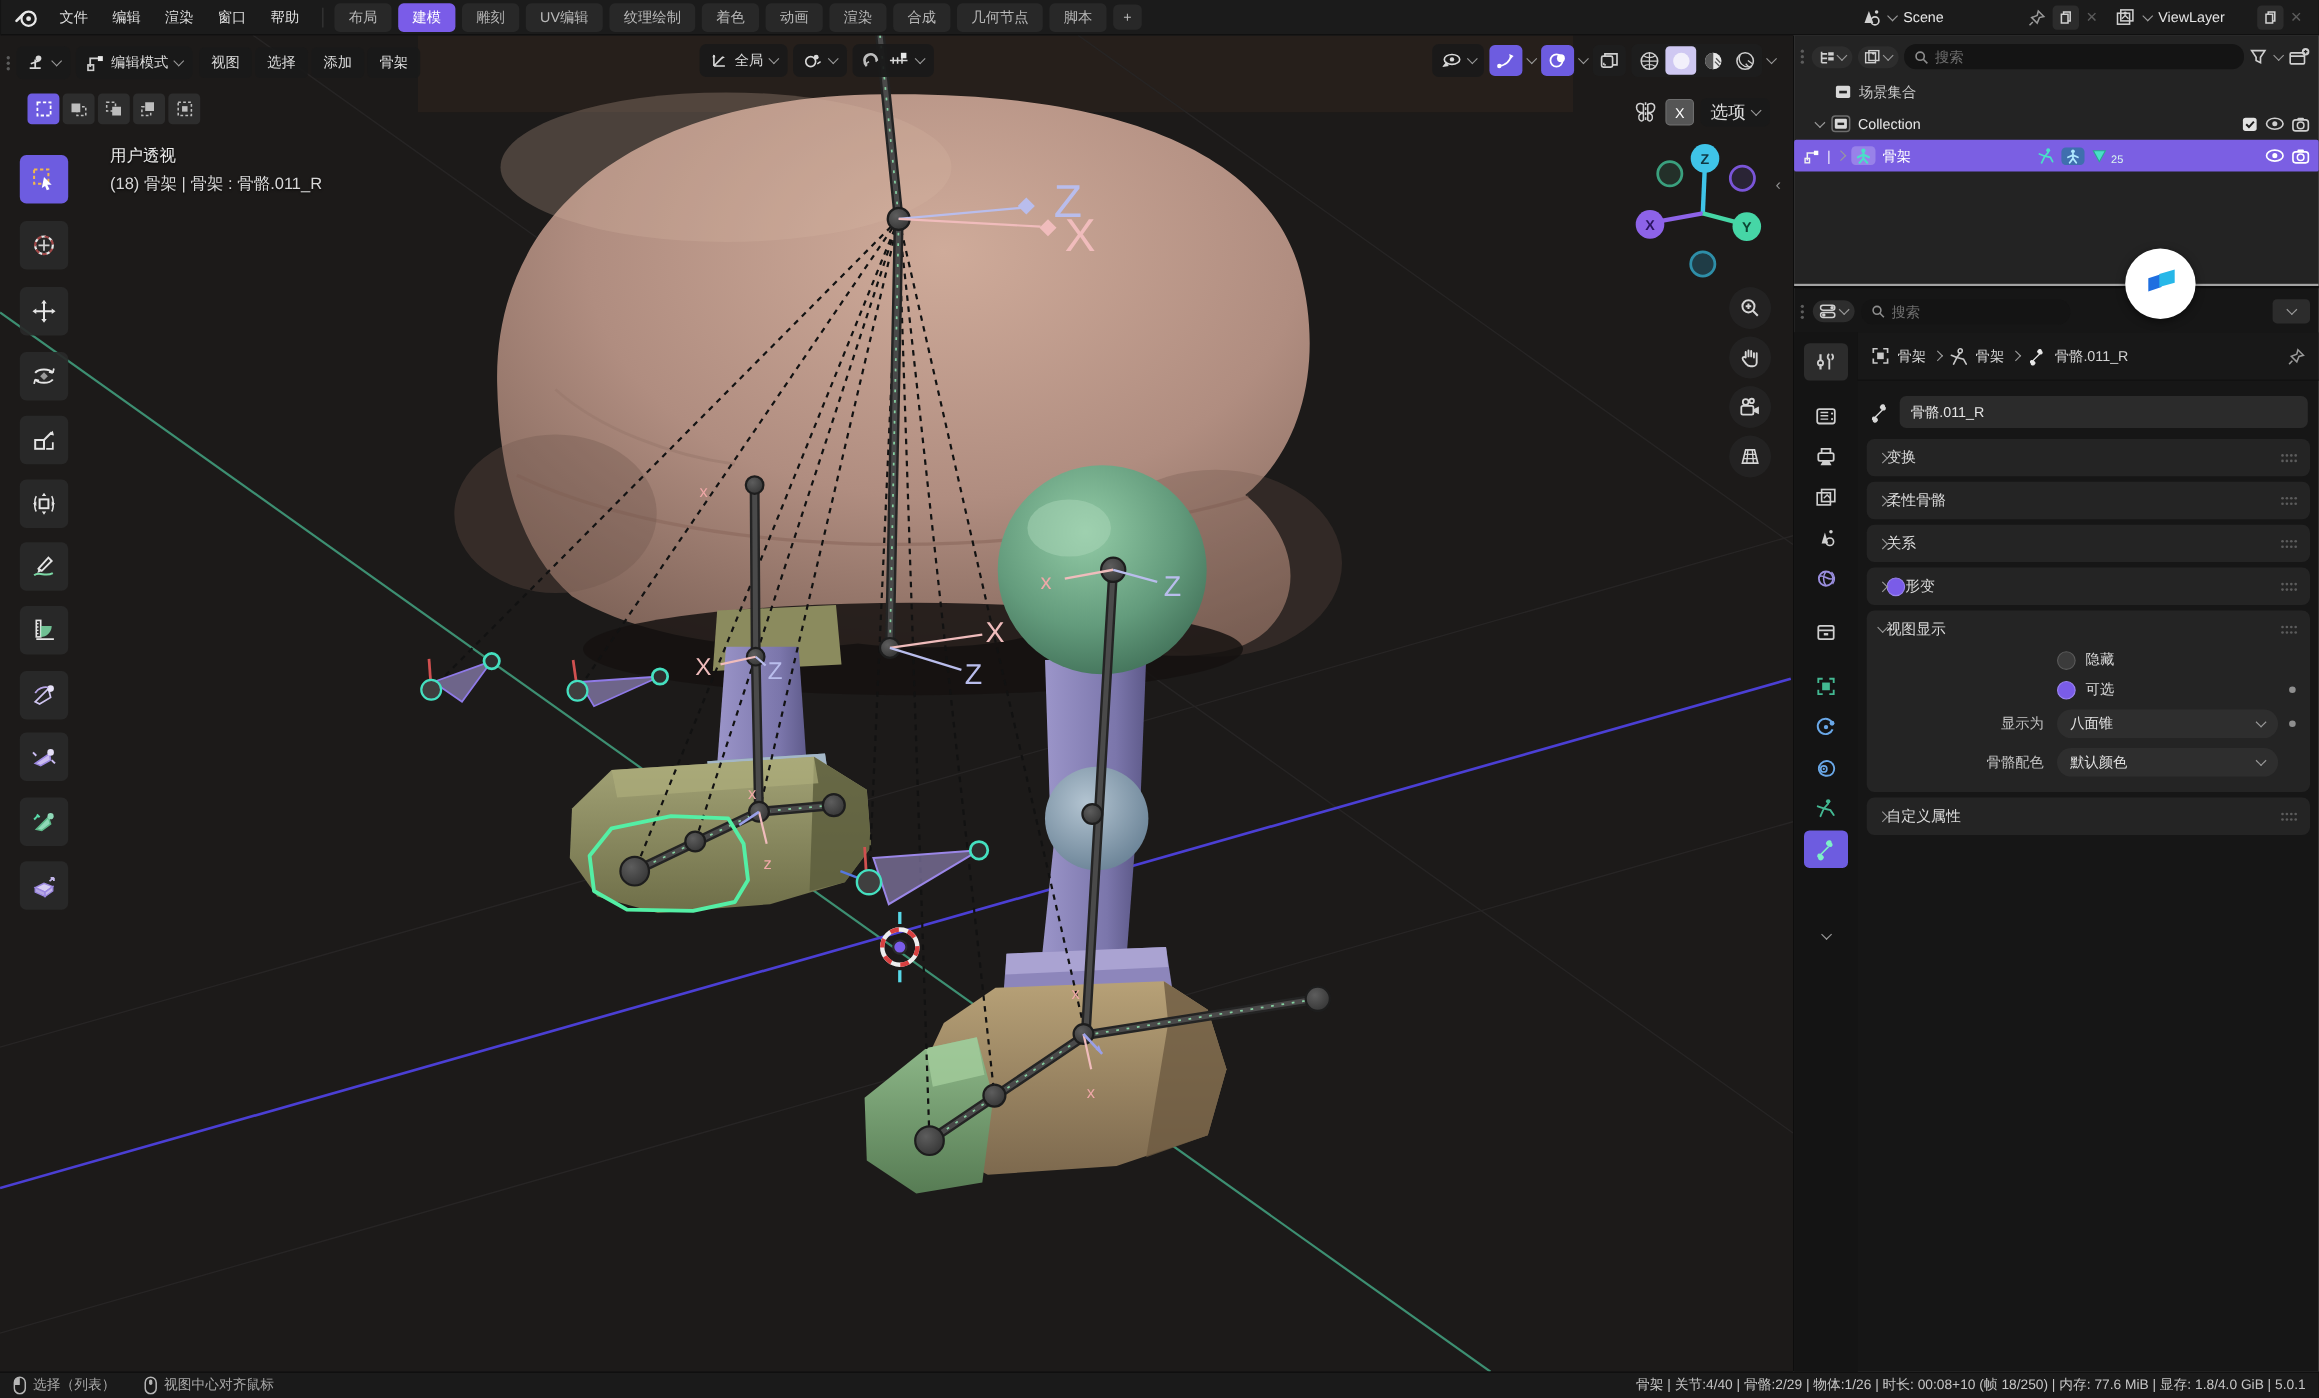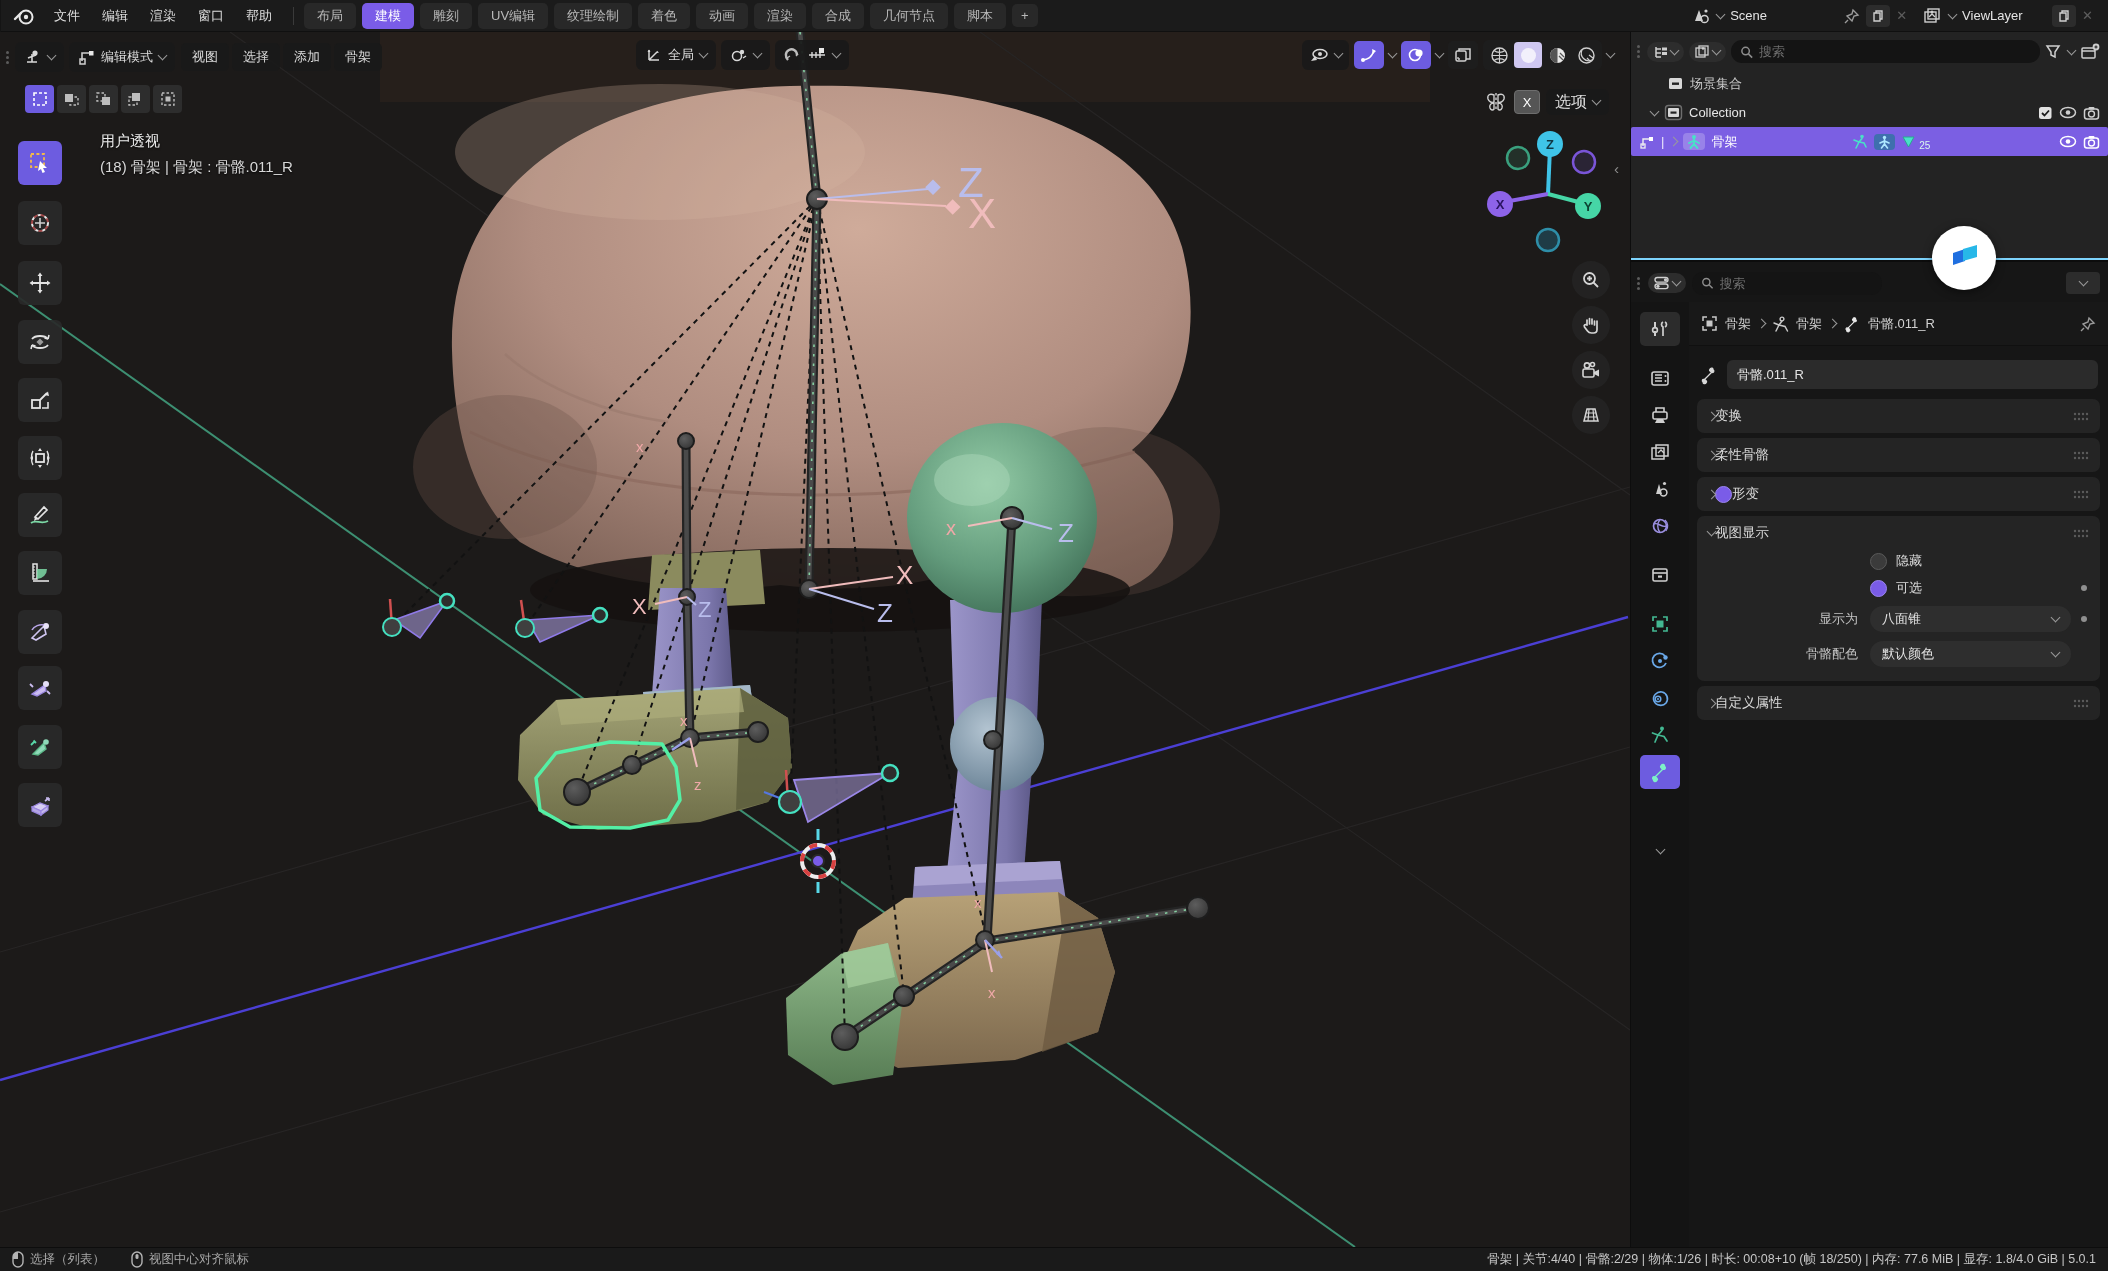--- a/index.html
+++ b/index.html
@@ -44,21 +44,21 @@
   .mirror-row{position:absolute;left:1484px;top:57px;display:flex;align-items:center;gap:6px;z-index:10}
   .xbtn{width:26px;height:24px;border-radius:4px;background:#555;border:1px solid #6e6e6e;color:#fff;display:flex;align-items:center;justify-content:center;font-size:13px}
   .toolbar{position:absolute;left:18px;top:109px;width:46px;z-index:10}
   .tool{position:absolute;left:0;width:44px;height:44px;border-radius:6px;background:rgba(41,41,41,.92);display:flex;align-items:center;justify-content:center}
   .tool.on{background:#6d5ce0}
   .gizmo{position:absolute;left:1486px;top:98px;z-index:9}
   .navbtns{position:absolute;left:1572px;top:229px;z-index:9;display:flex;flex-direction:column;gap:7px}
   .navbtn{width:38px;height:38px;border-radius:50%;background:rgba(36,36,36,.85);display:flex;align-items:center;justify-content:center}
   .collapse{position:absolute;left:1614px;top:128px;color:#8f8f8f;font-size:15px;z-index:9}
   
-  .aside{position:absolute;left:1630px;top:32px;width:478px;height:1215px;background:#7dd3fc;border-left:1px solid #0d0d0d}
+  .aside{position:absolute;left:1630px;top:32px;width:478px;height:1215px;background:#a3a3a3;border-left:1px solid #0d0d0d}
   .outliner{position:absolute;left:0;top:0;width:100%;height:226px;background:#232323;font-size:13px}
   .ol-header{display:flex;align-items:center;gap:5px;padding:8px 8px 6px 6px}
   .grip{display:flex;flex-direction:column;gap:2px;margin-right:2px}
   .grip i{display:block;width:3px;height:3px;border-radius:50%;background:#5c5c5c}
   .icochip{display:flex;align-items:center;gap:2px;background:#2d2d2d;border-radius:10px;padding:3px 6px}
   .searchbox{flex:1;display:flex;align-items:center;gap:6px;background:#141414;border-radius:11px;height:23px;padding:0 9px;color:#7d7d7d}
   .searchbox input{background:none;border:none;outline:none;color:#bbb;font-size:13px;width:100%;font-family:inherit}
   .searchbox input::placeholder{color:#6f6f6f}
   .ol-row{display:flex;align-items:center;height:29px;gap:6px;padding:0 8px;color:#c9c9c9}
   .ol-row .spacer{flex:1}
@@ -981,20 +981,38 @@
                   <circle cx="6" cy="7" r="1.2"></circle>
                   <circle cx="10" cy="7" r="1.2"></circle>
                   <circle cx="14" cy="7" r="1.2"></circle>
                 </g>
               </svg>
           </div>
         </div>
         <div class="panel">
           <div class="panel-h">
             <span class="chev r"></span>
+            <span>关系</span>
+            <svg class="dots" width="16" height="9" viewBox="0 0 16 9">
+                <g fill="#5c5c5c">
+                  <circle cx="2" cy="2" r="1.2"></circle>
+                  <circle cx="6" cy="2" r="1.2"></circle>
+                  <circle cx="10" cy="2" r="1.2"></circle>
+                  <circle cx="14" cy="2" r="1.2"></circle>
+                  <circle cx="2" cy="7" r="1.2"></circle>
+                  <circle cx="6" cy="7" r="1.2"></circle>
+                  <circle cx="10" cy="7" r="1.2"></circle>
+                  <circle cx="14" cy="7" r="1.2"></circle>
+                </g>
+              </svg>
+          </div>
+        </div>
+        <div class="panel">
+          <div class="panel-h">
+            <span class="chev r"></span>
             <span class="cb on"></span>
             <span>形变</span>
             <svg class="dots" width="16" height="9" viewBox="0 0 16 9">
                 <g fill="#5c5c5c">
                   <circle cx="2" cy="2" r="1.2"></circle>
                   <circle cx="6" cy="2" r="1.2"></circle>
                   <circle cx="10" cy="2" r="1.2"></circle>
                   <circle cx="14" cy="2" r="1.2"></circle>
                   <circle cx="2" cy="7" r="1.2"></circle>
                   <circle cx="6" cy="7" r="1.2"></circle>

